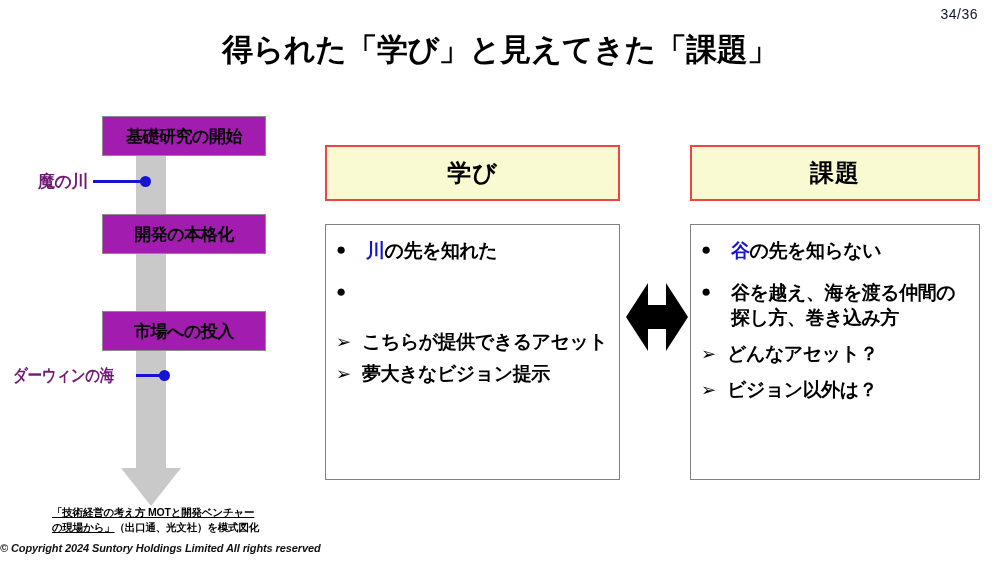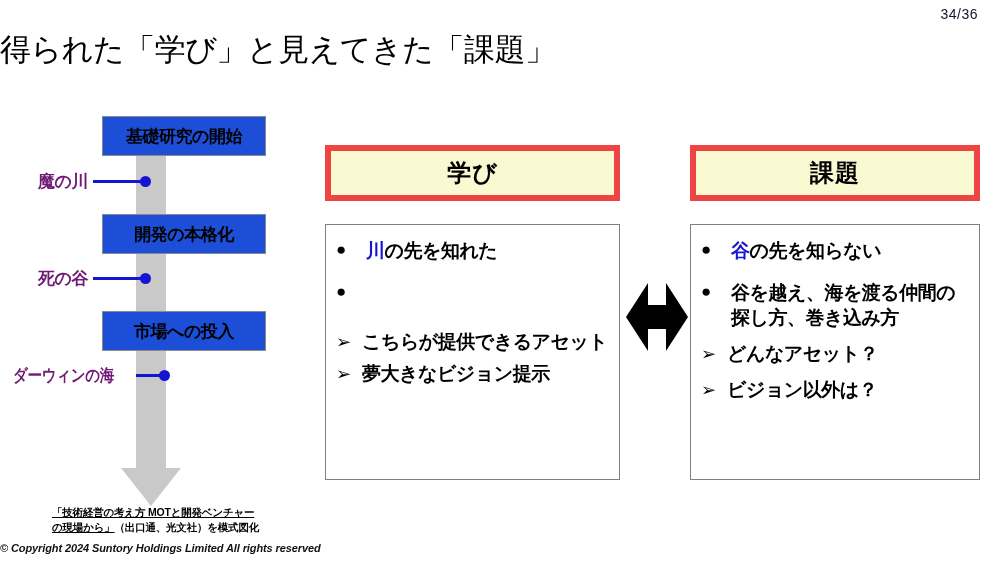--- a/index.html
+++ b/index.html
@@ -28,23 +28,23 @@
     font-size: 14px;
     color: #0f172a;
     letter-spacing: 0.5px;
     margin-left: 24px;
   }
   #slide-title {
     position: absolute;
     top: 8px;
     left: 0;
     width: 1000px;
-    text-align: left;
+    text-align: center;
     font-size: 31px;
-    font-weight: normal;
+    font-weight: bold;
     letter-spacing: -0.5px;
     color: #000000;
     white-space: nowrap;
   }
 
   
   #flow {
     position: absolute;
     left: 0;
     top: 105px;
@@ -68,21 +68,21 @@
     border-left: 30px solid transparent;
     border-right: 30px solid transparent;
     border-top: 38px solid #c9c9c9;
   }
   .flow-box {
     position: absolute;
     left: 102px;
     width: 164px;
     height: 40px;
     box-sizing: border-box;
-    background: #1d4ed8;
+    background: #a21caf;
     border: 1px solid #8a8a8a;
     display: flex;
     align-items: center;
     justify-content: center;
     font-size: 17px;
     font-weight: bold;
     letter-spacing: -0.5px;
     white-space: nowrap;
   }
   #flow-box-0 { top: 11px; }
@@ -138,21 +138,21 @@
     color: #000000;
   }
   #flow-source .underlined { text-decoration: underline; }
 
   
   .panel-head {
     position: absolute;
     box-sizing: border-box;
     height: 56px;
     background: #fafad2;
-    border: 6px solid #ef4444;
+    border: 2px solid #ef4444;
     display: flex;
     align-items: center;
     justify-content: center;
     font-size: 24px;
     font-weight: bold;
     letter-spacing: 1px;
   }
   .panel-body {
     position: absolute;
     box-sizing: border-box;
@@ -237,25 +237,20 @@
     </div>
     <div class="flow-box" id="flow-box-2">
       <span>市場への投入</span>
     </div>
 
     <div class="gap-label" id="gap-0">
       <span class="gl-text">魔の川</span>
       <span class="gl-line"></span>
         <span class="gl-dot"></span>
     </div>
-    <div class="gap-label" id="gap-1">
-      <span class="gl-text">死の谷</span>
-      <span class="gl-line"></span>
-        <span class="gl-dot"></span>
-    </div>
     <div class="gap-label" id="gap-2">
       <span class="gl-text">ダーウィンの海</span>
       <span class="gl-line"></span>
         <span class="gl-dot"></span>
     </div>
 
     <div id="flow-source">
       <span class="underlined">「技術経営の考え方 MOTと開発ベンチャー</span><br>
       <span class="underlined">の現場から」</span><span>（出口通、光文社）を模式図化</span>
     </div>

